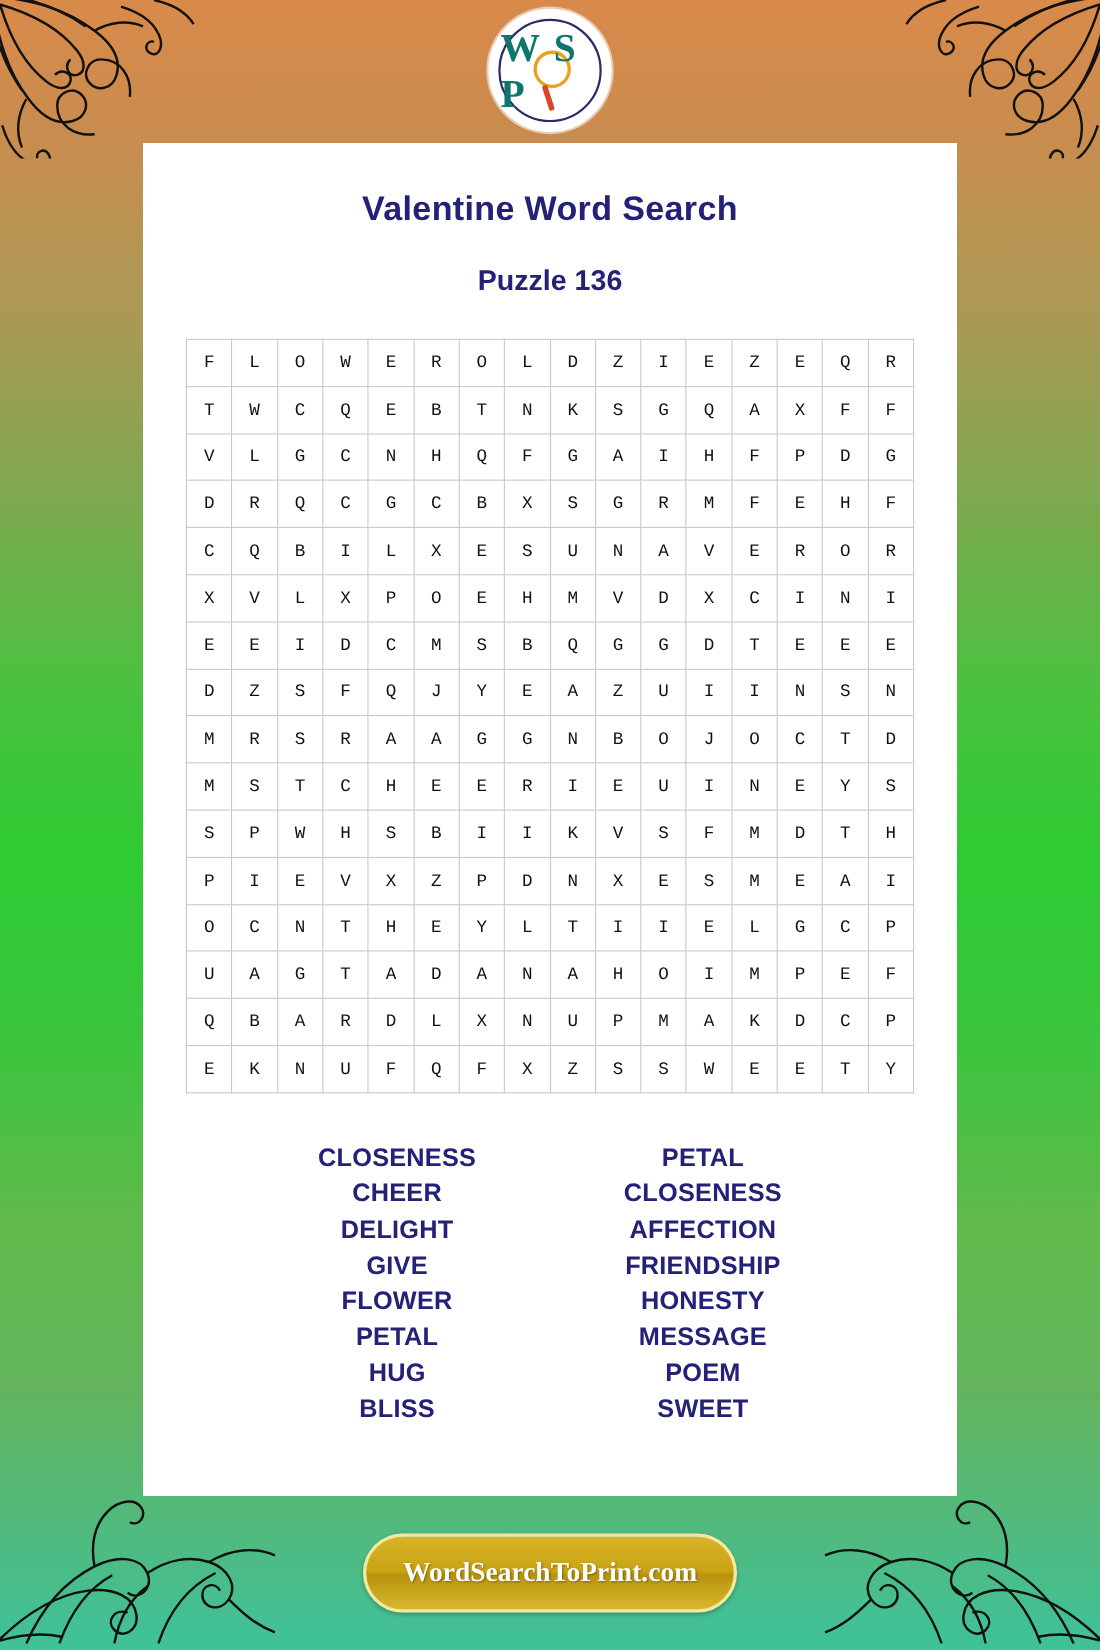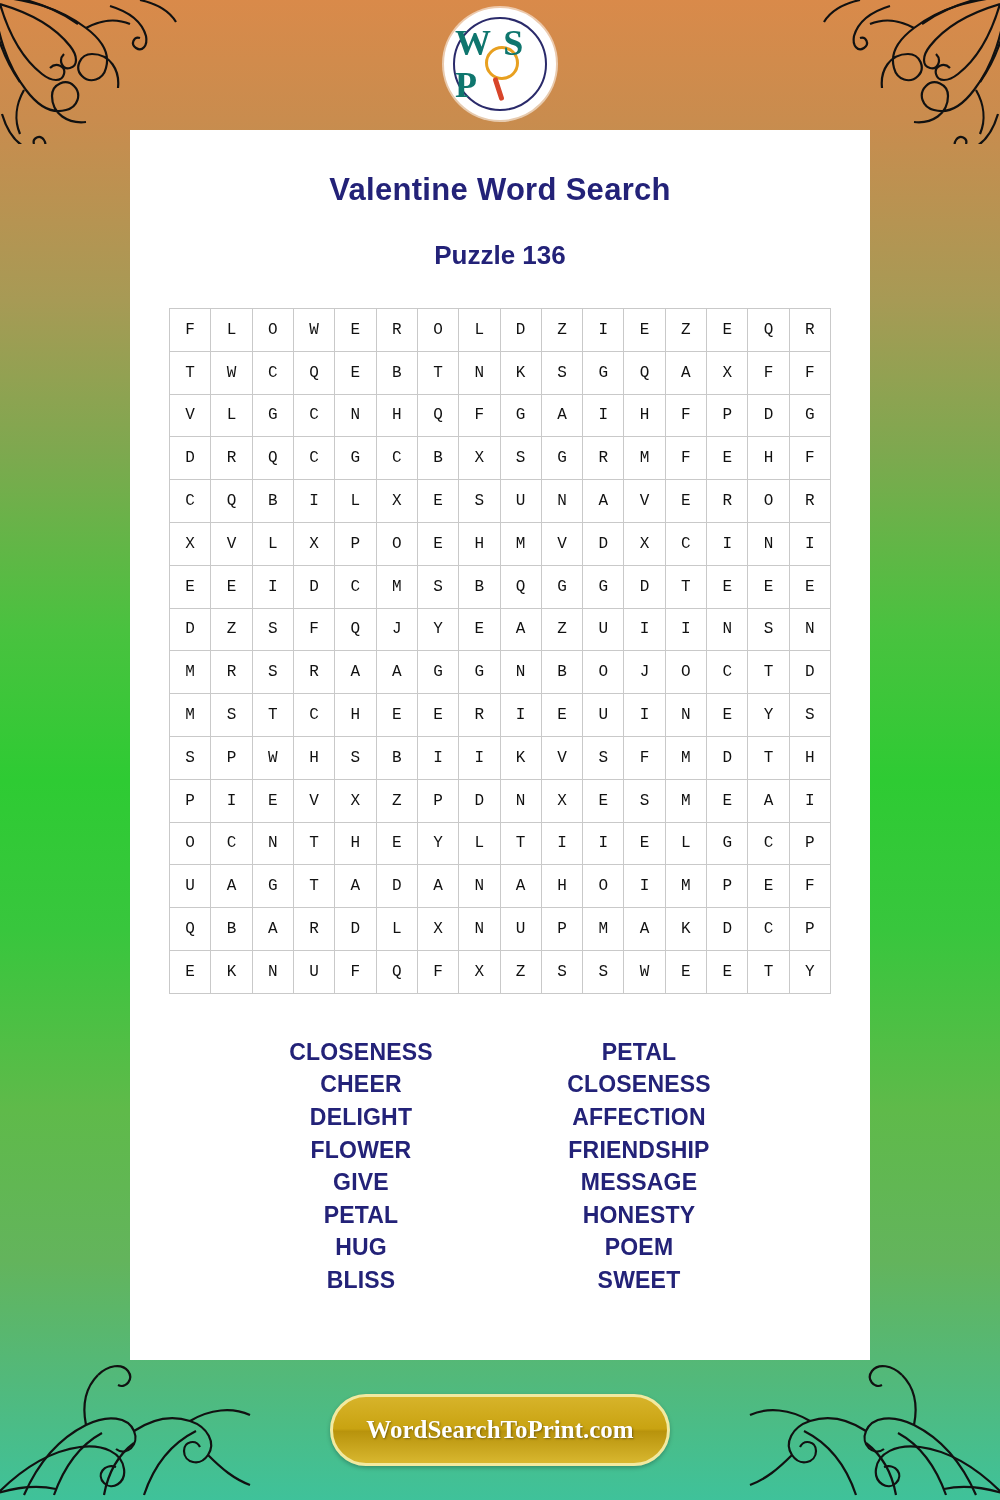--- a/index.html
+++ b/index.html
@@ -565,33 +565,33 @@
           </tr>
         </tbody>
     </table>
   </div>
 
   <div class="words">
     <div class="word-col" id="word-col-left">
         <div class="word">CLOSENESS</div>
         <div class="word">CHEER</div>
         <div class="word">DELIGHT</div>
+        <div class="word">GIVE</div>
         <div class="word">FLOWER</div>
-        <div class="word">GIVE</div>
         <div class="word">PETAL</div>
         <div class="word">HUG</div>
         <div class="word">BLISS</div>
       </div>
     <div class="word-col" id="word-col-right">
         <div class="word">PETAL</div>
         <div class="word">CLOSENESS</div>
         <div class="word">AFFECTION</div>
         <div class="word">FRIENDSHIP</div>
+        <div class="word">HONESTY</div>
         <div class="word">MESSAGE</div>
-        <div class="word">HONESTY</div>
         <div class="word">POEM</div>
         <div class="word">SWEET</div>
       </div>
   </div>
 </div>
 
 <div class="footer-btn">
   <span>WordSearchToPrint.com</span>
 </div>
 

